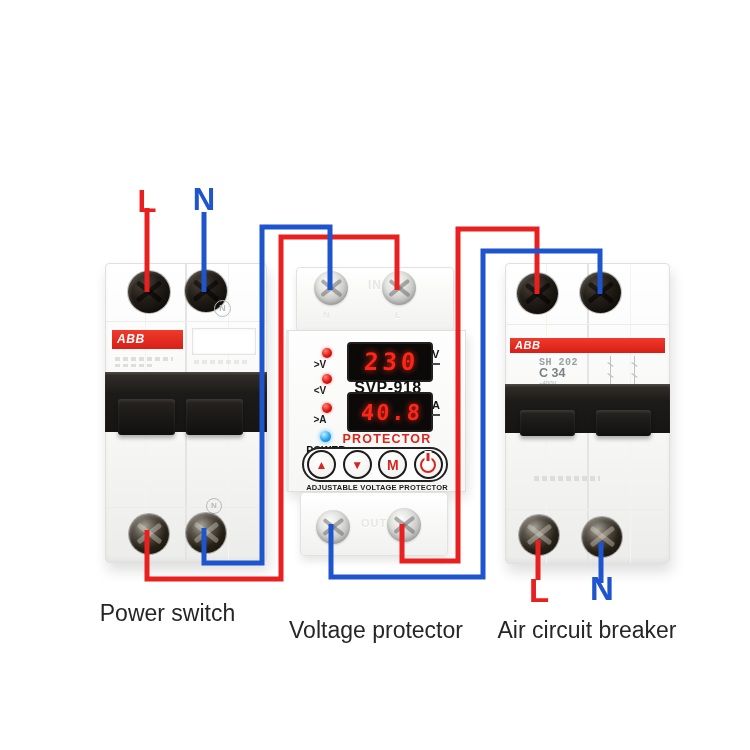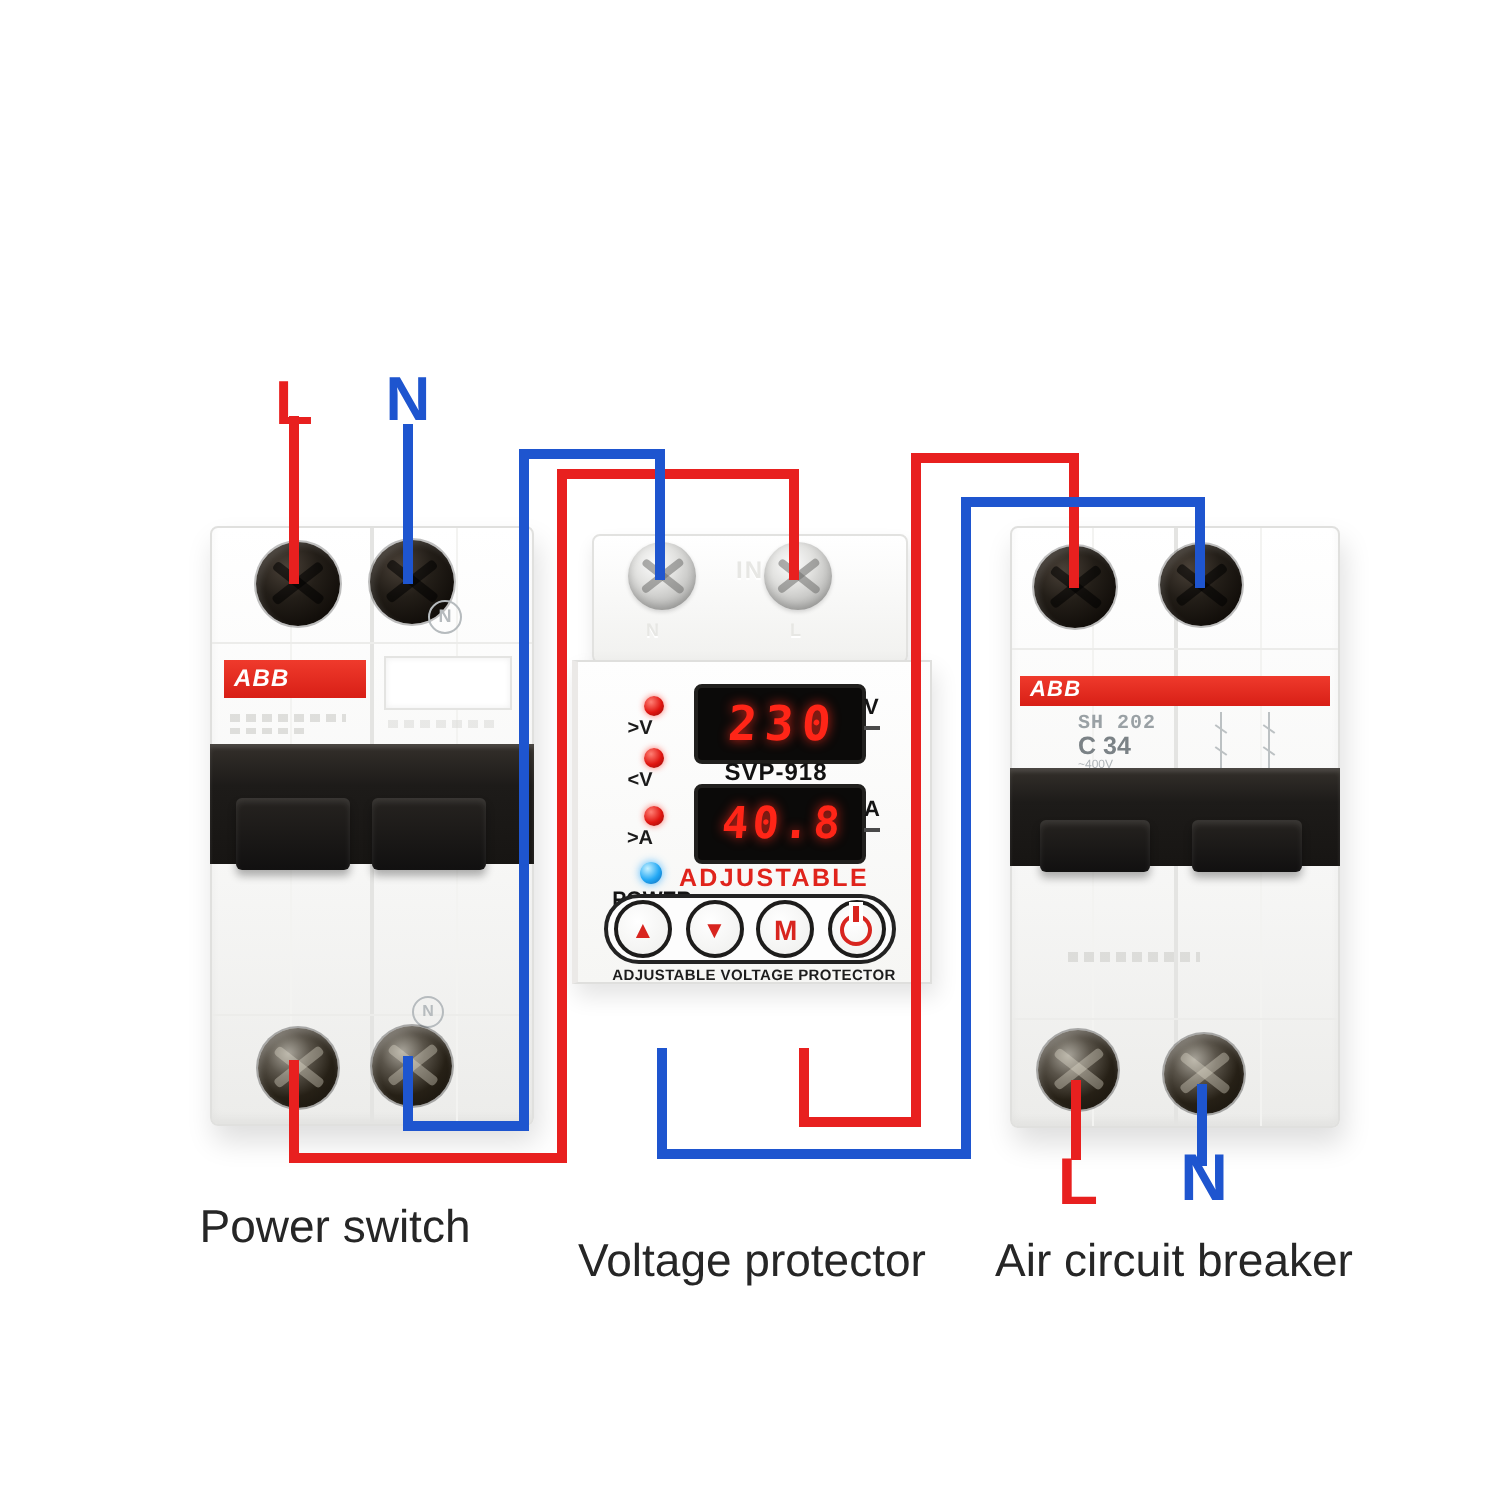--- a/index.html
+++ b/index.html
@@ -138,48 +138,53 @@
     <div class="abs ind-label" style="left:16px;top:83px;">&gt;A</div>
     <div class="abs led led-blue" style="left:31px;top:100px;width:11px;height:11px;"></div>
     <div class="abs" style="left:7px;top:113px;width:60px;text-align:center;font-size:10.5px;font-weight:bold;color:#141414;">POWER</div>
 
     <div class="abs display" style="left:58px;top:11px;width:82px;height:36px;">
       <span class="digits" style="font-size:24px;letter-spacing:4px;margin-right:-4px;">230</span>
     </div>
     <div class="abs unit" style="left:143px;top:17px;">V</div>
     <div class="abs unit-dash" style="left:143px;top:32px;"></div>
 
-    <div class="abs" style="left:58px;top:48px;width:82px;text-align:center;font-size:12px;font-weight:bold;color:#111;letter-spacing:.5px;">SVP-918</div>
+    <div class="abs" style="left:58px;top:48px;width:82px;text-align:center;font-size:16px;font-weight:bold;color:#111;letter-spacing:.5px;">SVP-918</div>
 
     <div class="abs display" style="left:58px;top:61px;width:82px;height:36px;">
       <span class="digits" style="font-size:22px;letter-spacing:2px;margin-right:-2px;">40.8</span>
     </div>
     <div class="abs unit" style="left:143px;top:68px;">A</div>
     <div class="abs unit-dash" style="left:143px;top:83px;"></div>
 
-    <div class="abs" style="left:43px;top:101px;width:110px;text-align:center;font-size:12.5px;font-weight:bold;color:#e0241c;letter-spacing:1.2px;">ADJUSTABLE</div>
+    <div class="abs" style="left:43px;top:101px;width:110px;text-align:center;font-size:12.5px;font-weight:bold;color:#e0241c;letter-spacing:1.2px;">PROTECTOR</div>
 
     <div class="abs btn-row" style="left:13px;top:116px;width:146px;height:35px;">
       <div class="vp-btn">
           <span style="font-size:12px;">▲</span>
         </div>
       <div class="vp-btn">
           <span style="font-size:12px;">▼</span>
         </div>
       <div class="vp-btn">
           <span style="font-size:14px;font-weight:bold;">M</span>
         </div>
       <div class="vp-btn">
           <span class="pwr-icon"></span>
         </div>
     </div>
 
     <div class="abs" style="left:0;top:152px;width:176px;text-align:center;font-size:7.5px;font-weight:bold;color:#1d1d1d;letter-spacing:.2px;">ADJUSTABLE VOLTAGE PROTECTOR</div>
   </div>
 
+  <div class="abs vp-block" style="left:300px;top:492px;width:146px;height:62px;">
+    <div class="abs emboss" style="left:51px;top:24px;width:44px;text-align:center;font-size:11px;letter-spacing:1px;">OUT</div>
+    <div class="abs screw screw-silver" style="left:15px;top:17px;width:34px;height:34px;"></div>
+    <div class="abs screw screw-silver" style="left:86px;top:15px;width:34px;height:34px;"></div>
+  </div>
 
   <div class="abs body" style="left:505px;top:263px;width:163px;height:299px;">
     <div class="abs divider" style="left:81px;"></div>
     <div class="abs pole-line" style="left:40px;"></div>
     <div class="abs pole-line" style="left:124px;"></div>
     <div class="abs seam" style="top:60px;"></div>
     <div class="abs seam" style="top:245px;"></div>
 
     <div class="abs screw screw-dark" style="left:11px;top:9px;width:41px;height:41px;"></div>
     <div class="abs screw screw-dark" style="left:74px;top:8px;width:41px;height:41px;"></div>

